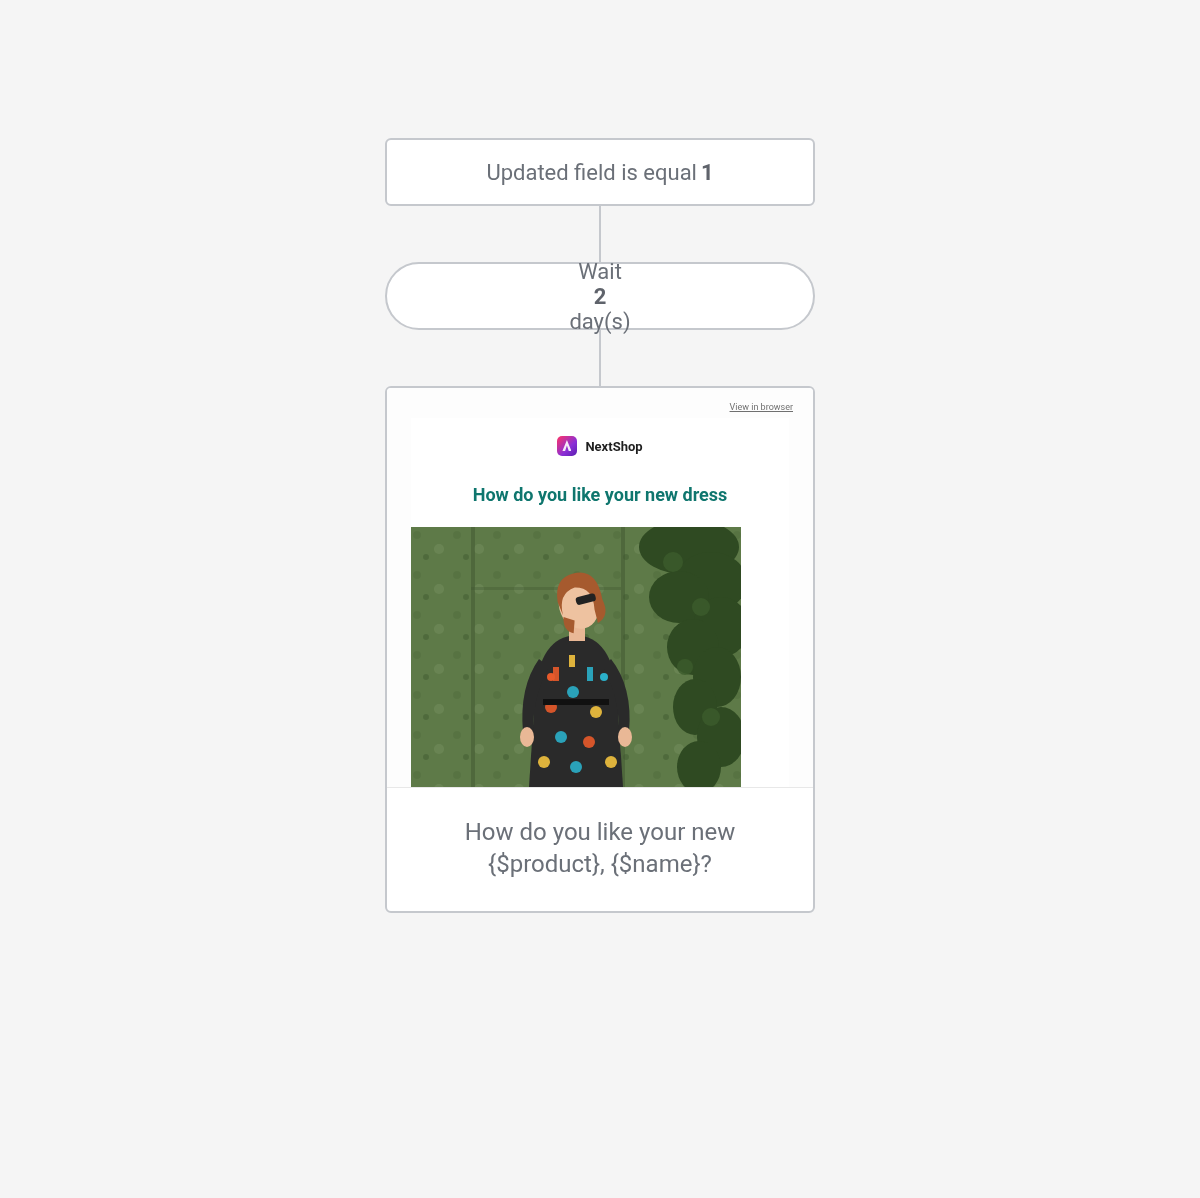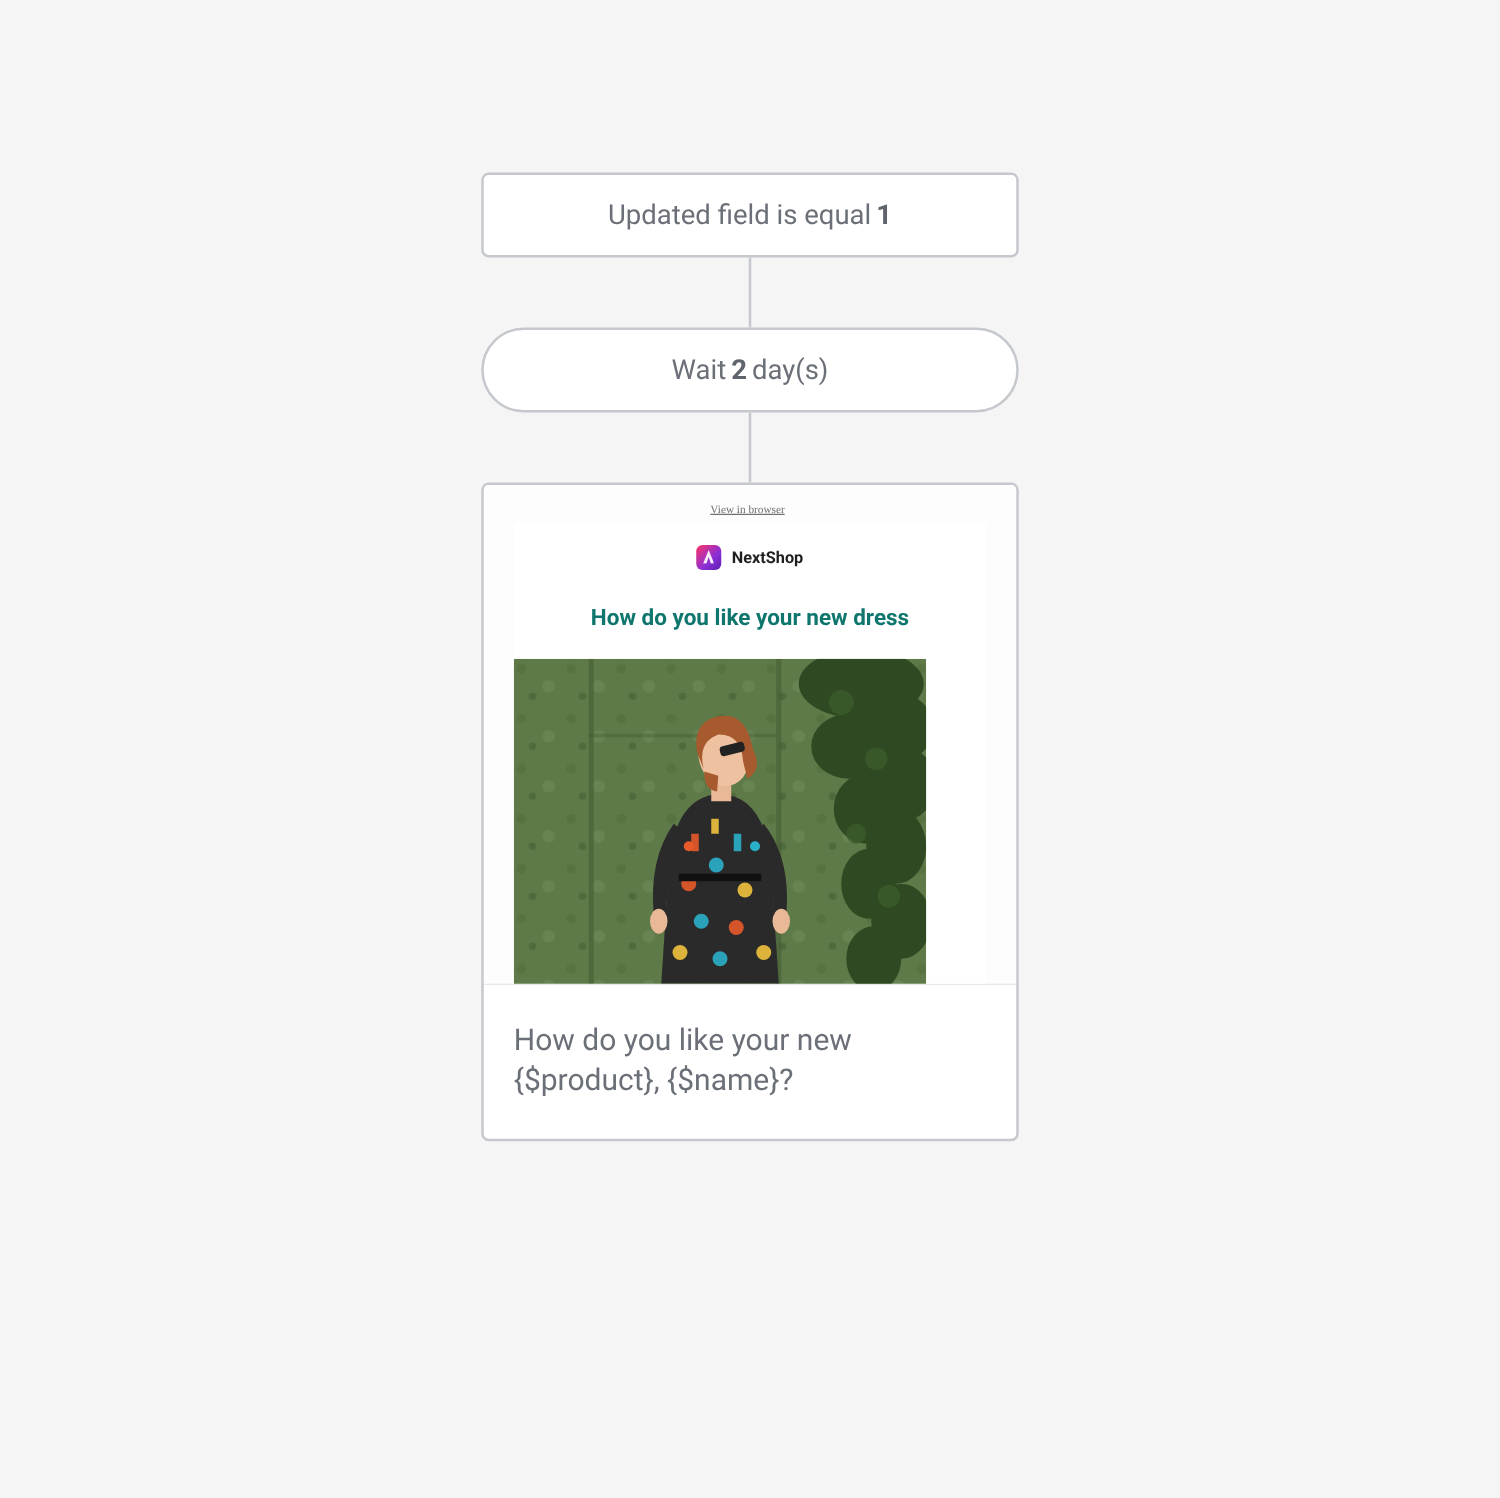--- a/index.html
+++ b/index.html
@@ -46,46 +46,46 @@
     height: 68px;
     background: #ffffff;
     border: 2px solid #c5c8cd;
     border-radius: 40px;
     display: flex;
     align-items: center;
     justify-content: center;
     font-size: 22px;
     color: #6b7078;
     cursor: pointer;
+    flex-direction: column;
   }
   .node-wait b { font-weight: 700; margin: 0 4px; color:#5f636b;}
 
   
   .node-email {
     width: 430px;
     background: #ffffff;
     border: 2px solid #c5c8cd;
     border-radius: 6px;
     overflow: hidden;
     cursor: pointer;
   }
   .email-preview {
     background: #fdfdfd;
     padding: 10px 16px 0 16px;
     border-bottom: 1px solid #e8e8e8;
   }
   .view-in-browser {
-    text-align: center;
+    text-align: right;
     font-size: 9px;
     text-decoration: underline;
     color: #707070;
     padding-right: 4px;
     padding-top: 4px;
     padding-bottom: 6px;
-    font-family: Liberation Serif, serif;
   }
   .email-body {
     background: #ffffff;
     margin: 0 auto;
     width: 378px;
     padding: 18px 0 0 0;
   }
   .brand-row {
     display: flex;
     align-items: center;
@@ -123,20 +123,21 @@
   .hero-image {
     width: 330px;
     height: 260px;
     overflow: hidden;
     position: relative;
   }
   .hero-image svg { display:block; }
 
   .email-subject {
     padding: 28px 24px 30px 24px;
+    text-align: center;
     font-size: 24px;
     line-height: 1.35;
     color: #6b7078;
   }
 </style>
 </head>
 <body>
 
 <div class="flow">
 

